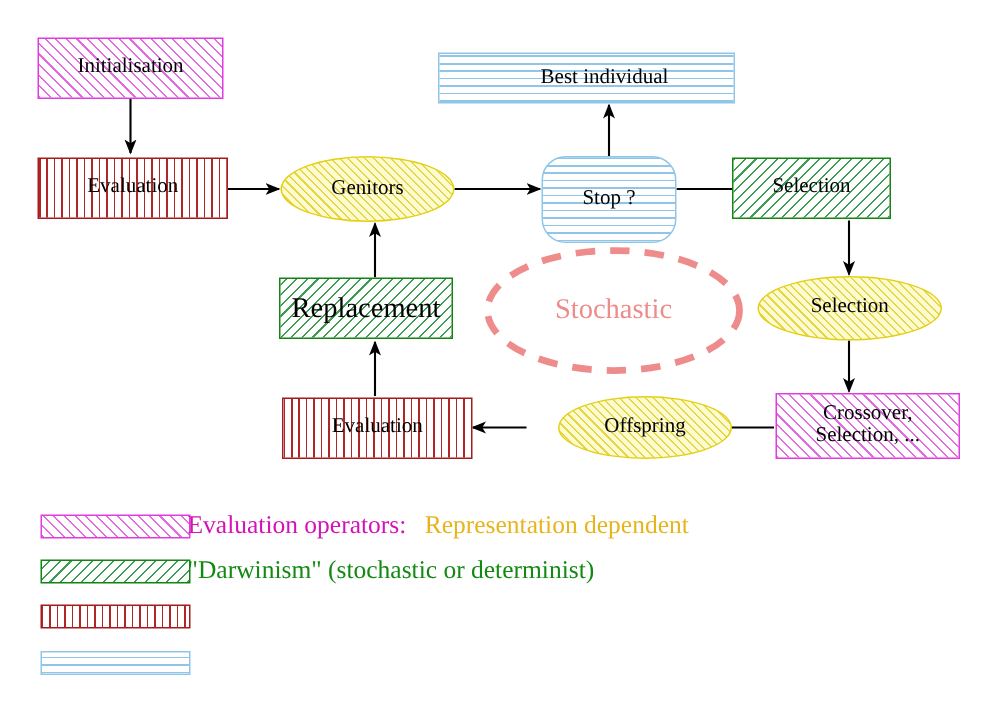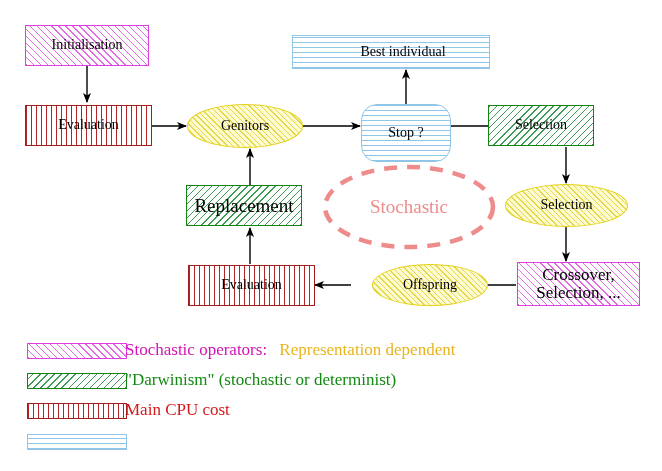--- a/index.html
+++ b/index.html
@@ -36,21 +36,21 @@
   .fill-yellow{
     background-color:#fdfbd0;
     background-image:repeating-linear-gradient(45deg,#e8d64a 0px,#e8d64a 1px,rgba(255,255,255,0) 1px,rgba(255,255,255,0) 4px);
     border:1.5px solid #e3d014;
   }
   .ellipse{border-radius:50%;}
   .rounded{border-radius:7px;}
 
   .f20{font-size:14px;text-align:center;}
   .f19{font-size:19px;}
-  .f13{font-size:17px;}
+  .f13{font-size:14px;}
 
   
   #legend{position:absolute;left:0;top:331px;width:662px;z-index:5;}
   .leg-row{position:absolute;left:0;width:662px;height:26px;}
   .leg-swatch{position:absolute;left:27px;width:100px;height:16px;box-sizing:border-box;}
   .leg-text{position:absolute;left:125px;top:-3px;font-size:17px;white-space:nowrap;}
   .t-magenta{color:#d412b6;}
   .t-gold{color:#e8b41e;}
   .t-green{color:#128a12;}
   .t-red{color:#d81818;}
@@ -141,36 +141,33 @@
 
 <div class="node" style="left:325px;top:187px;width:168px;height:40px;background:transparent;border:none;">
   <span class="gen-label">Stochastic</span>
 </div>
 
 <div id="legend">
 
   <div class="leg-row" style="top:12px;">
     <div class="leg-swatch fill-magenta"></div>
     <div class="leg-text">
-      <span class="t-magenta">Stochastic operators:</span>
+      <span class="t-magenta">Evaluation operators:</span>
       <span class="t-gold" style="margin-left:8px;">Representation dependent</span>
     </div>
   </div>
 
   <div class="leg-row" style="top:42px;">
     <div class="leg-swatch fill-green"></div>
     <div class="leg-text">
       <span class="t-green">"Darwinism" (stochastic or determinist)</span>
     </div>
   </div>
 
   <div class="leg-row" style="top:72px;">
     <div class="leg-swatch fill-red"></div>
-    <div class="leg-text">
-      <span class="t-red">Main CPU cost</span>
-    </div>
   </div>
 
   <div class="leg-row" style="top:103px;">
     <div class="leg-swatch fill-blue"></div>
   </div>
 
 </div>
 
 </body></html>

